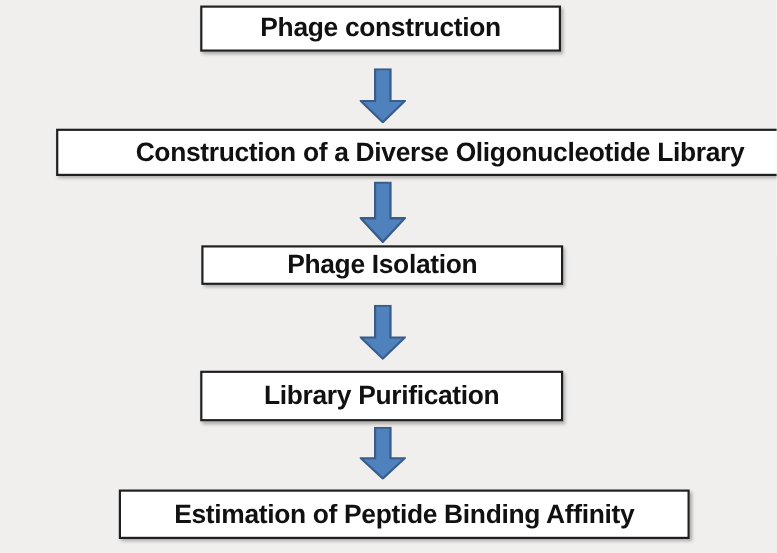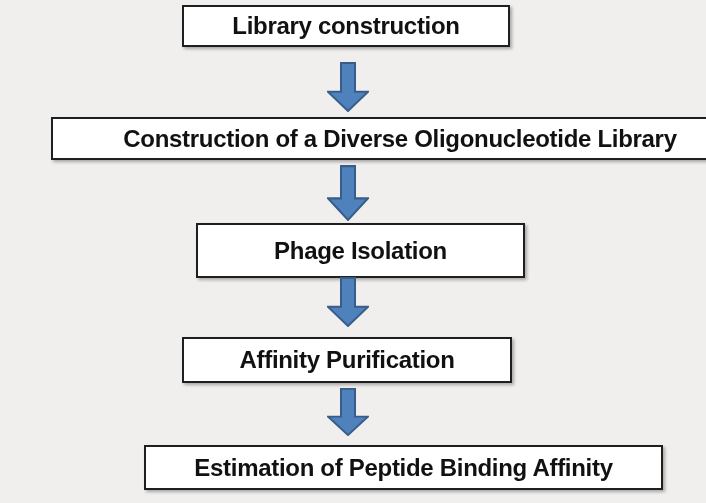--- a/index.html
+++ b/index.html
@@ -24,44 +24,44 @@
     box-sizing: border-box;
     font-weight: bold;
     font-size: 24px;
     letter-spacing: -0.3px;
     color: var(--text, #111111);
     white-space: nowrap;
   }
 
   .b1 { left: 182px; top: 5px;   width: 328px; height: 42px; }
   .b2 { left: 3px;   top: 117px; width: 698px; height: 43px; margin-left: 48px; }
-  .b3 { left: 183px; top: 223px; width: 329px; height: 55px; margin-left: 13px; }
+  .b3 { left: 183px; top: 223px; width: 329px; height: 36px; }
   .b4 { left: 182px; top: 337px; width: 330px; height: 46px; }
-  .b5 { left: 108px; top: 445px; width: 519px; height: 45px; margin-left: 36px; }
+  .b5 { left: 108px; top: 445px; width: 519px; height: 45px; }
 
   .flow-arrow { position: absolute; left: 327px; }
   .a1 { top: 62px;  width: 42px; height: 50px; }
   .a2 { top: 165px; width: 42px; height: 56px; }
   .a3 { top: 277px; width: 42px; height: 50px; }
   .a4 { top: 388px; width: 42px; height: 48px; }
 
   .flow-arrow svg { display: block; width: 100%; height: 100%; }
   .flow-arrow polygon {
     fill: var(--arrow-fill, #4f81bd);
     stroke: var(--arrow-stroke, #385d8a);
     stroke-width: 2;
     stroke-linejoin: miter;
   }
 </style>
 </head>
 <body>
 
 <div class="canvas">
 
-  <div class="flow-box b1">Library construction</div>
+  <div class="flow-box b1">Phage construction</div>
 
   <div class="flow-arrow a1">
     <svg viewBox="0 0 42 52" preserveAspectRatio="none" aria-hidden="true">
       <polygon points="14,1 28,1 28,31 41,31 21,51 1,31 14,31"></polygon>
     </svg>
   </div>
 
   <div class="flow-box b2">Construction of a Diverse Oligonucleotide Library</div>
 
   <div class="flow-arrow a2">
@@ -71,21 +71,21 @@
   </div>
 
   <div class="flow-box b3">Phage Isolation</div>
 
   <div class="flow-arrow a3">
     <svg viewBox="0 0 42 52" preserveAspectRatio="none" aria-hidden="true">
       <polygon points="14,1 28,1 28,31 41,31 21,51 1,31 14,31"></polygon>
     </svg>
   </div>
 
-  <div class="flow-box b4">Affinity Purification</div>
+  <div class="flow-box b4">Library Purification</div>
 
   <div class="flow-arrow a4">
     <svg viewBox="0 0 42 52" preserveAspectRatio="none" aria-hidden="true">
       <polygon points="14,1 28,1 28,31 41,31 21,51 1,31 14,31"></polygon>
     </svg>
   </div>
 
   <div class="flow-box b5">Estimation of Peptide Binding Affinity</div>
 
 </div>

